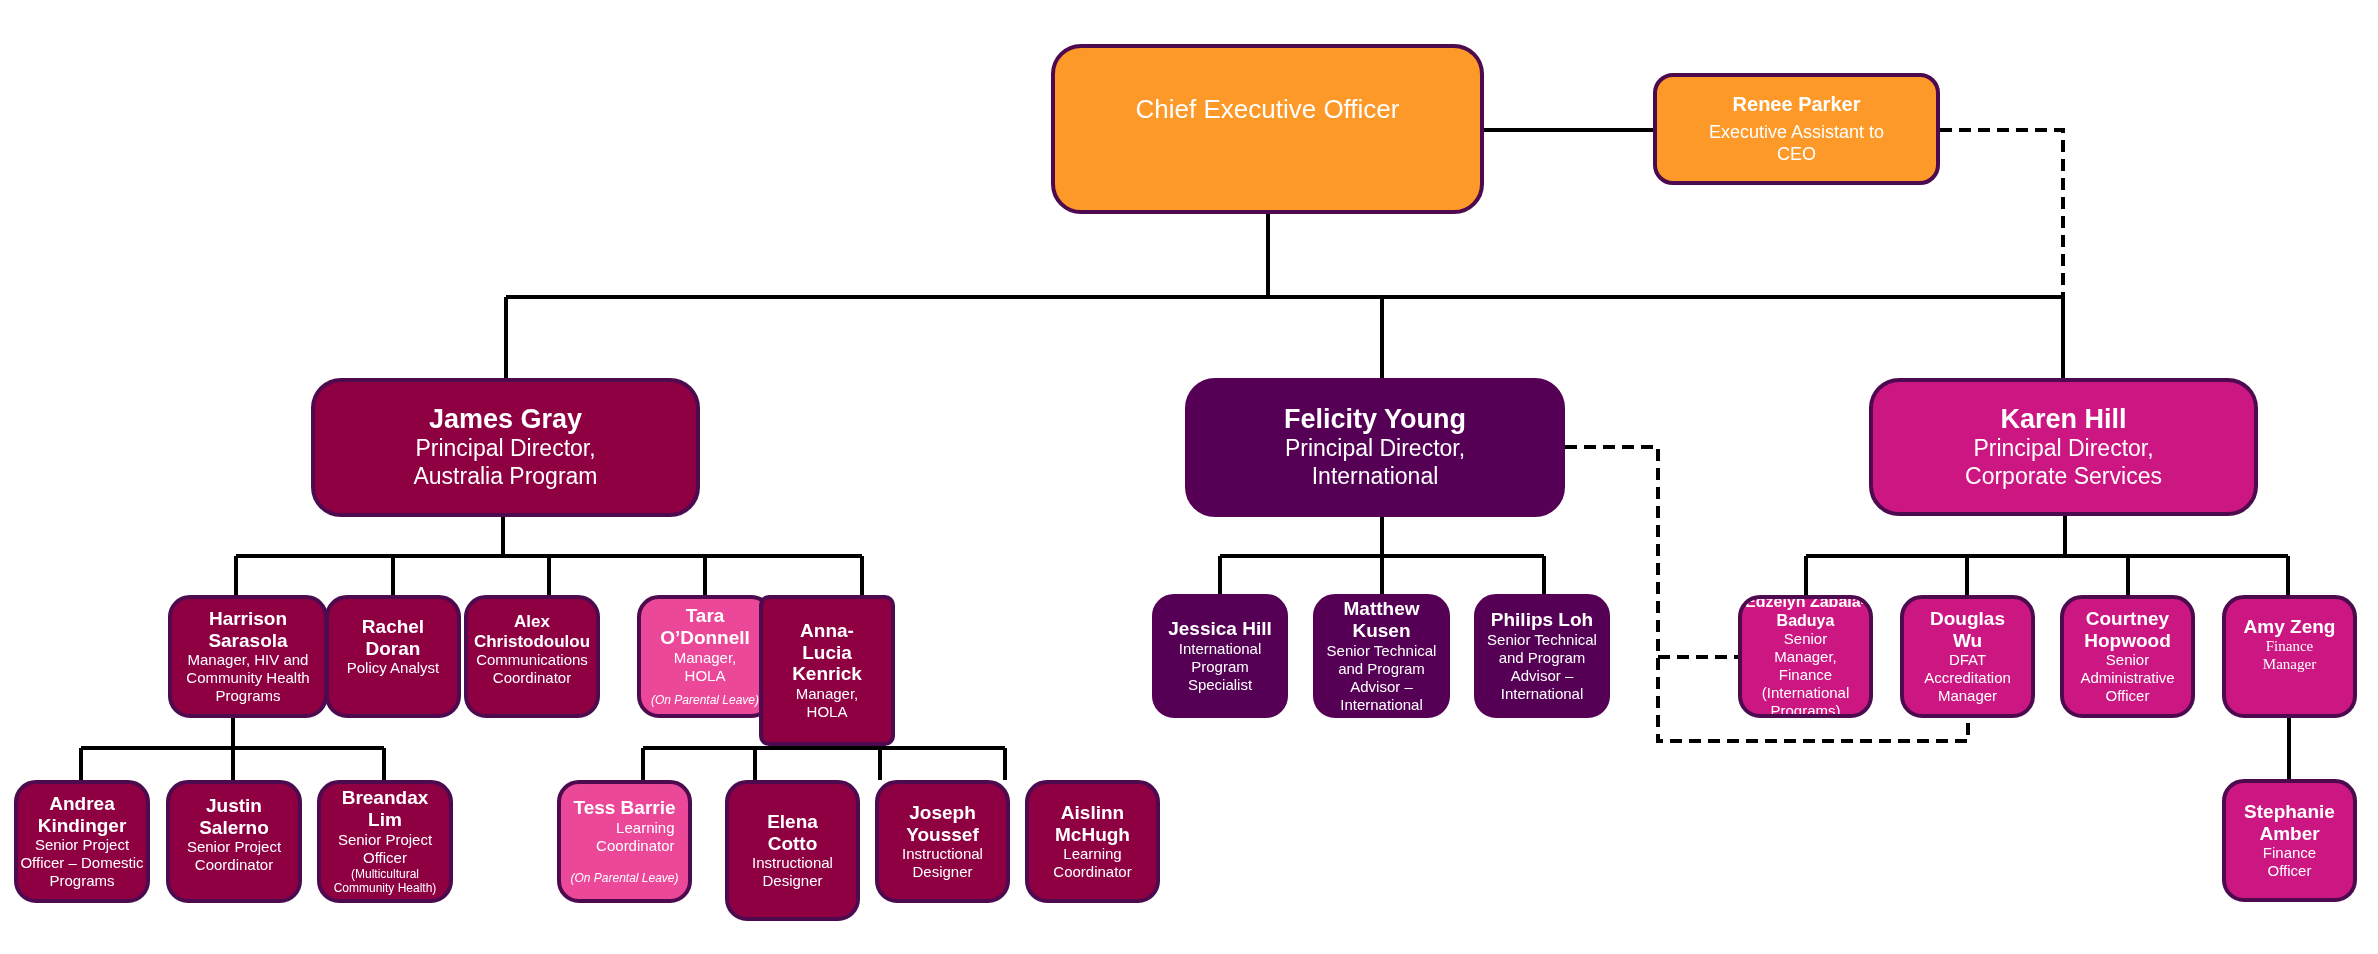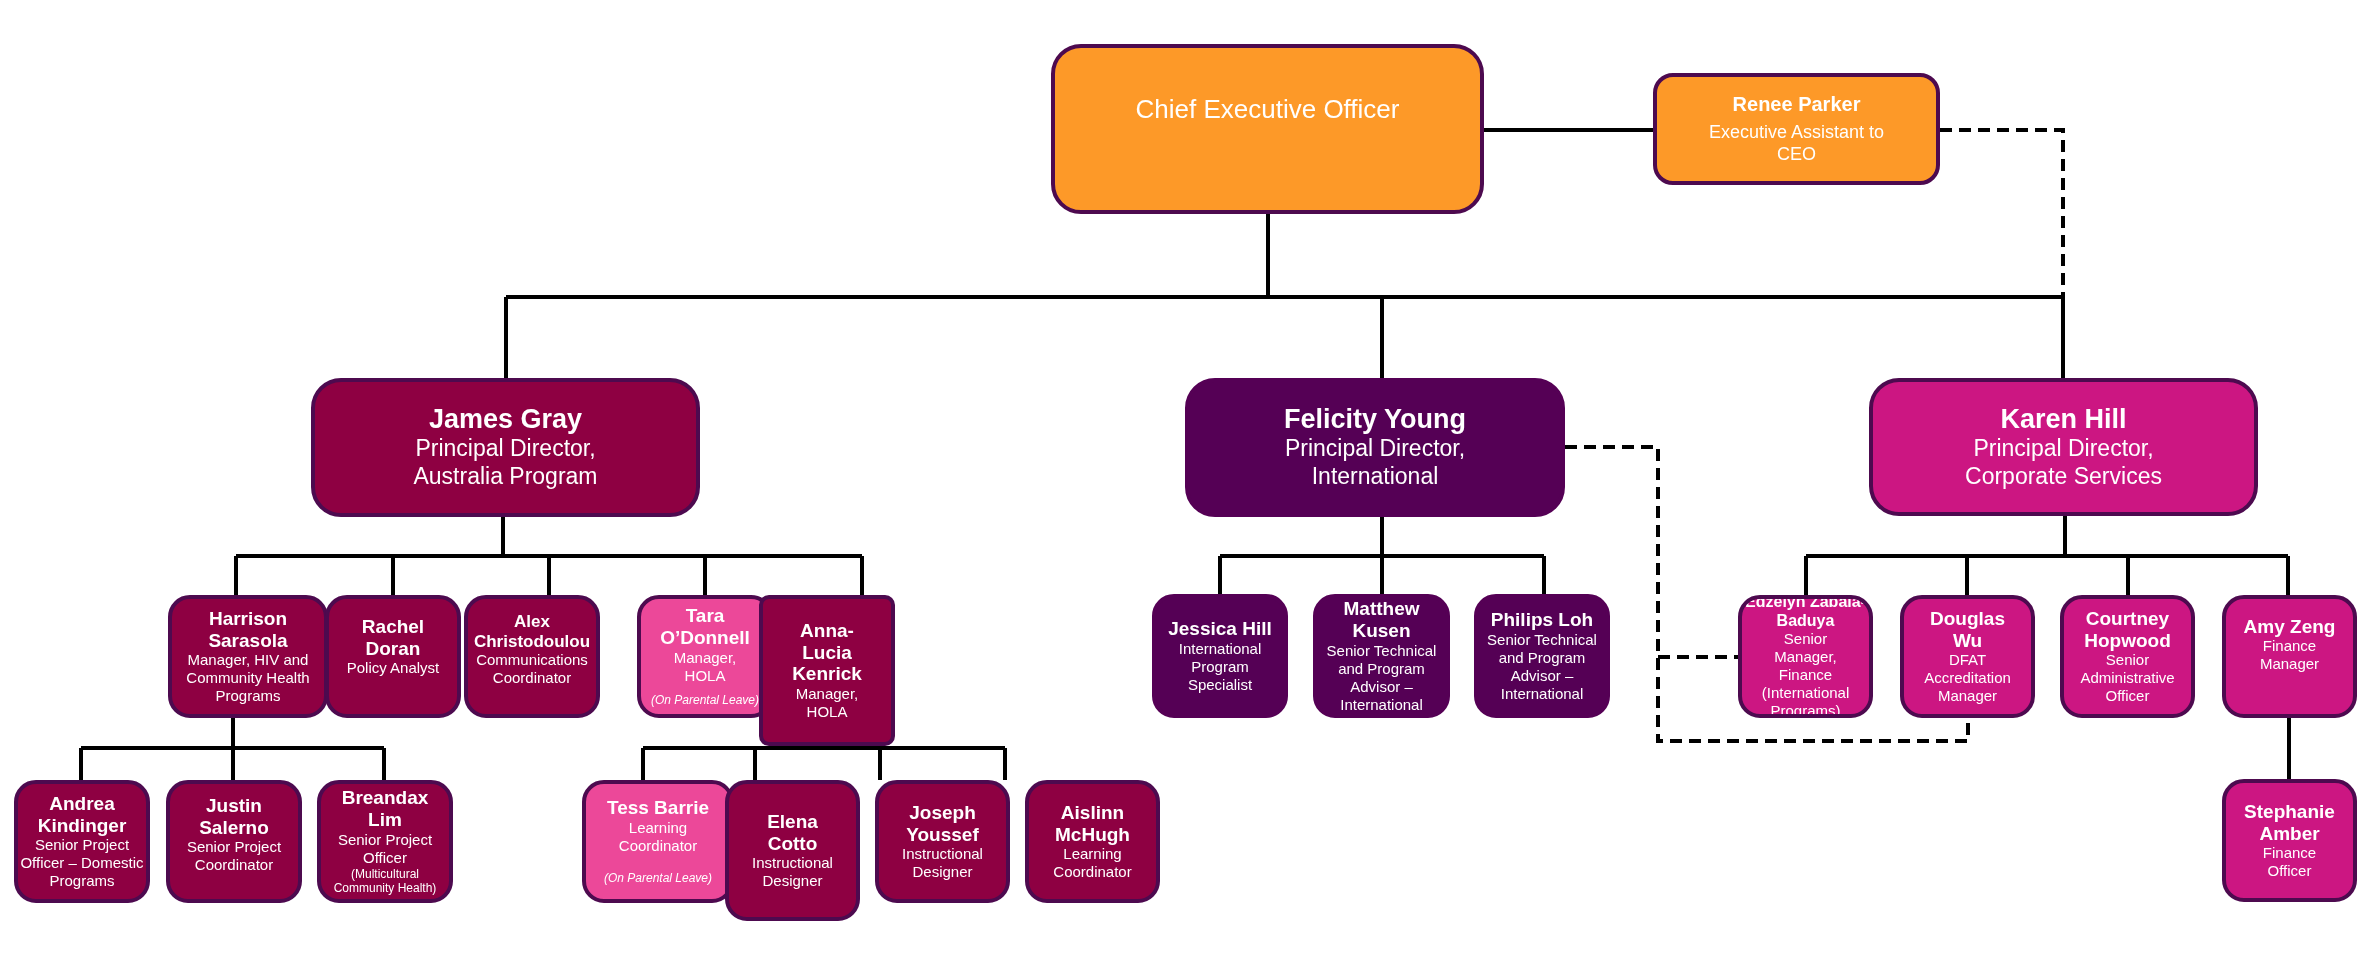--- a/index.html
+++ b/index.html
@@ -136,21 +136,21 @@
 <div class="box sm c-aus" style="left:166px;top:780px;width:136px;height:123px;">
   <div class="nm" style="width:90px;">Justin Salerno</div>
   <div class="tt" style="width:110px;margin-bottom:14px;">Senior Project Coordinator</div>
 </div>
 <div class="box sm c-aus" style="left:317px;top:780px;width:136px;height:123px;">
   <div class="nm" style="width:100px;">Breandax Lim</div>
   <div class="tt" style="width:110px;">Senior Project Officer</div>
   <div class="tt" style="font-size:12px;width:126px;">(Multicultural Community Health)</div>
 </div>
 
-<div class="box sm c-leave" style="left:582px;top:780px;width:152px;height:123px;">
+<div class="box sm c-leave" style="left:557px;top:780px;width:135px;height:123px;text-align:right;">
   <div class="nm">Tess Barrie</div>
   <div class="tt" style="width:100px;">Learning Coordinator</div>
   <div class="nt" style="margin-top:16px;">(On Parental Leave)</div>
 </div>
 <div class="box sm c-aus" style="left:725px;top:780px;width:135px;height:141px;">
   <div class="nm" style="width:80px;">Elena Cotto</div>
   <div class="tt" style="width:100px;">Instructional Designer</div>
 </div>
 <div class="box sm c-aus" style="left:875px;top:780px;width:135px;height:123px;">
   <div class="nm" style="width:90px;">Joseph Youssef</div>
@@ -181,18 +181,18 @@
 <div class="box sm c-corp" style="left:1900px;top:595px;width:135px;height:123px;">
   <div class="nm" style="width:90px;">Douglas Wu</div>
   <div class="tt" style="width:100px;">DFAT Accreditation Manager</div>
 </div>
 <div class="box sm c-corp" style="left:2060px;top:595px;width:135px;height:123px;">
   <div class="nm" style="width:100px;">Courtney Hopwood</div>
   <div class="tt" style="width:110px;">Senior Administrative Officer</div>
 </div>
 <div class="box sm c-corp" style="left:2222px;top:595px;width:135px;height:123px;">
   <div class="nm">Amy Zeng</div>
-  <div class="tt" style="width:80px;margin-bottom:24px;">Finance Manager</div>
+  <div class="tt" style="width:80px;margin-bottom:24px;font-family:Liberation Serif, serif;">Finance Manager</div>
 </div>
 <div class="box sm c-corp" style="left:2222px;top:779px;width:135px;height:123px;">
   <div class="nm" style="width:110px;">Stephanie Amber</div>
   <div class="tt" style="width:70px;">Finance Officer</div>
 </div>
 
 </body></html>

